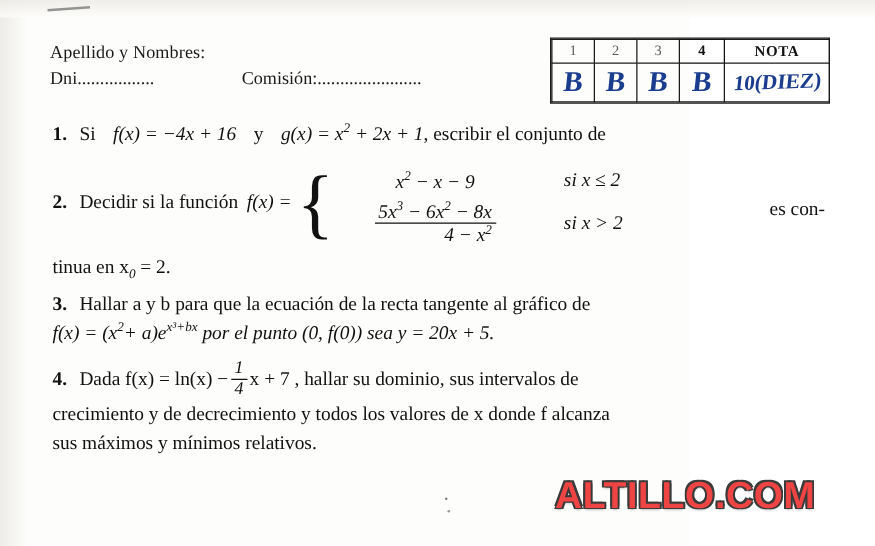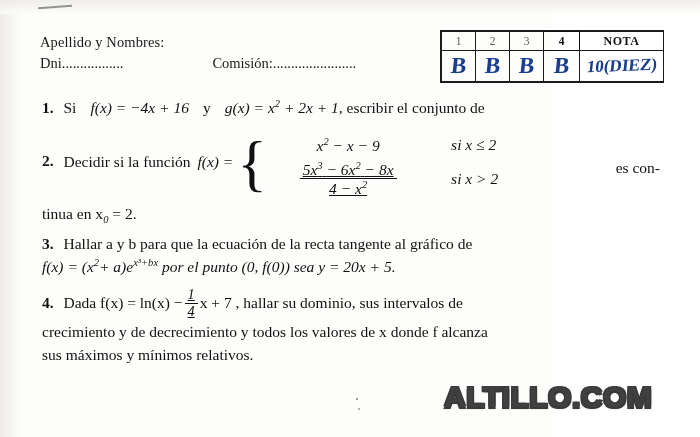--- a/index.html
+++ b/index.html
@@ -55,21 +55,21 @@
     font-size: 14.5px;
     line-height: 19px;
     color: #1a1a1a;
   }
   .hdr .line1 { letter-spacing: .1px; }
   .dots { letter-spacing: 0px; }
   .hdr .line2 {
     margin-top: 2px;
   }
   .hdr .comision {
-    margin-left: 89px;
+    margin-left: 70px;
   }
   .titleline {
     position: absolute;
     left: 58px;
     top: 76px;
     font-size: 13.5px;
     font-weight: bold;
     letter-spacing: .2px;
     white-space: nowrap;
   }
@@ -179,27 +179,26 @@
     vertical-align: sub;
     font-style: italic;
   }
   .sp { display: inline-block; width: 7px; }
   .sp2 { display: inline-block; width: 14px; }
 
   
   .frac {
     display: inline-block;
     vertical-align: middle;
-    text-align: center;
+    text-align: right;
     font-style: italic;
     line-height: 1.12;
     margin: 0 2px;
     position: relative;
     top: -1px;
-    text-decoration: underline;
   }
   .frac .n {
     display: block;
     padding: 0 3px;
   }
   .frac .d {
     display: block;
     border-top: 1.2px solid #111;
     padding: 0 3px;
   }
@@ -251,21 +250,21 @@
   }
 
   
   .watermark {
     position: absolute;
     left: 444px;
     top: 380px;
     font-family: "Liberation Sans", sans-serif;
     font-weight: bold;
     font-size: 30px;
-    color: #404040;
+    color: #ef4444;
     letter-spacing: .5px;
     text-shadow:
       -1.5px -1.5px 0 #3a3a3a,
       1.5px -1.5px 0 #3a3a3a,
       -1.5px 1.5px 0 #3a3a3a,
       1.5px 1.5px 0 #3a3a3a,
       0 2px 2px rgba(0,0,0,.25);
   }
   .stray-dot {
     position: absolute;

